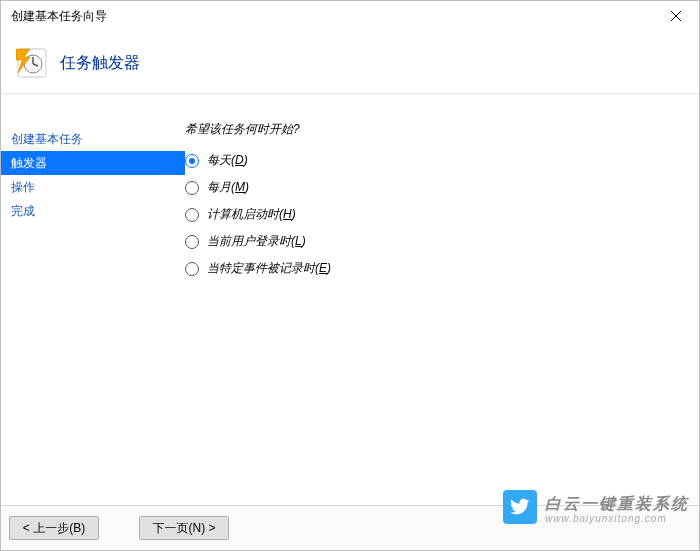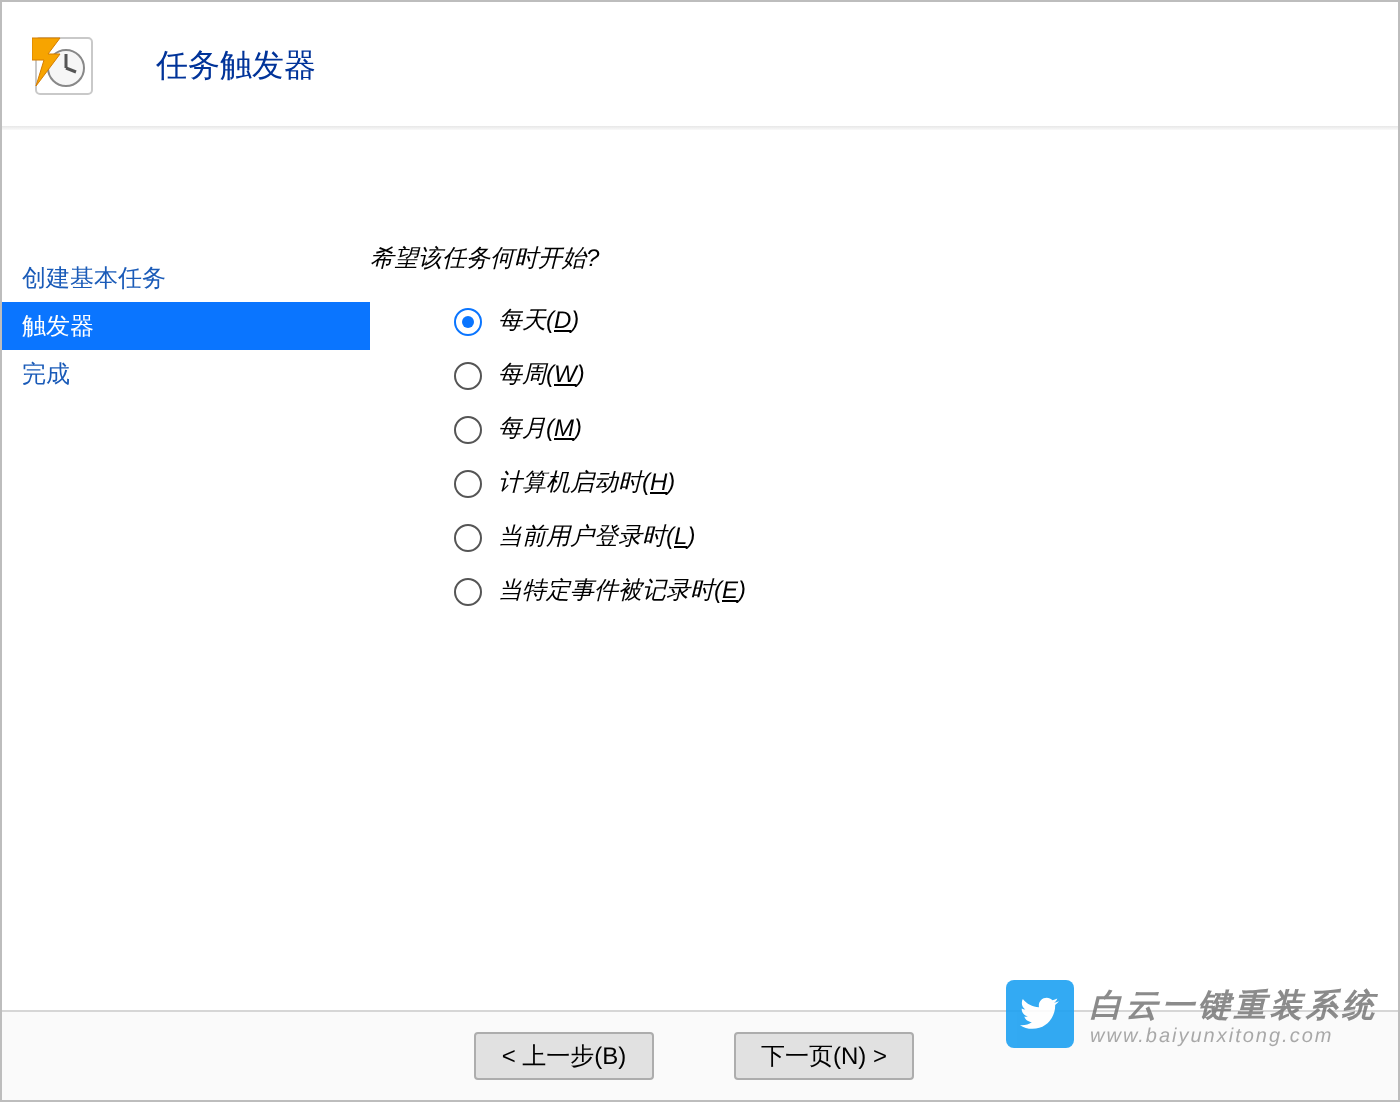--- a/index.html
+++ b/index.html
@@ -59,21 +59,21 @@
     opacity: .35;
   }
   .header .icon-slot {
     width: 32px;
     height: 32px;
     margin-right: 12px;
   }
   .header h1 {
     font-size: 16px;
     font-weight: normal;
-    margin: 18px;
+    margin: 0;
     color: #003399;
   }
   
   .body {
     position: absolute;
     top: 94px;
     bottom: 44px;
     left: 0;
     right: 0;
     display: flex;
@@ -106,21 +106,20 @@
     color: #000;
     margin-bottom: 14px;
   }
   .radio-row {
     display: flex;
     align-items: center;
     margin-bottom: 10px;
     font-size: 12px;
     cursor: pointer;
     user-select: none;
-    margin-left: 42px;
   }
   .radio-outer {
     width: 14px;
     height: 14px;
     border: 1px solid #555;
     border-radius: 50%;
     box-sizing: border-box;
     margin-right: 8px;
     display: flex;
     align-items: center;
@@ -143,21 +142,21 @@
   
   .footer {
     position: absolute;
     bottom: 0;
     left: 0;
     right: 0;
     height: 44px;
     border-top: 1px solid #d6d6d6;
     display: flex;
     align-items: center;
-    justify-content: center;
+    justify-content: flex-start;
     padding-right: 14px;
     background: #fafafa;
     gap: 32px;
   }
   .btn {
     min-width: 90px;
     height: 24px;
     margin-left: 8px;
     border: 1px solid #adadad;
     background: #e1e1e1;
@@ -204,52 +203,58 @@
     font-size: 10px;
     color: rgba(150,150,150,0.9);
     letter-spacing: 1px;
   }
 </style>
 </head>
 <body>
 
 <div class="window">
 
+  <div class="titlebar">
+    <span>创建基本任务向导</span>
+    <div class="close">
+      <svg width="10" height="10" viewBox="0 0 10 10">
+        <line x1="0" y1="0" x2="10" y2="10" stroke="currentColor" stroke-width="1"></line>
+        <line x1="10" y1="0" x2="0" y2="10" stroke="currentColor" stroke-width="1"></line>
+      </svg>
+    </div>
+  </div>
 
   <div class="header">
     <span class="icon-slot">
       <svg width="32" height="32" viewBox="0 0 32 32">
         <rect x="2" y="2" width="28" height="28" rx="2" fill="#fff" stroke="#c9c9c9"></rect>
         <circle cx="17" cy="17" r="9" fill="#f6f6f6" stroke="#888"></circle>
         <line x1="17" y1="17" x2="17" y2="10" stroke="#555" stroke-width="1.5"></line>
         <line x1="17" y1="17" x2="22" y2="19" stroke="#555" stroke-width="1.5"></line>
         <polygon points="0,2 14,2 8,10 14,10 2,26 6,13 0,13" fill="#f7a400" stroke="#d47c00" stroke-width="0.5"></polygon>
       </svg>
     </span>
     <h1>任务触发器</h1>
   </div>
 
   <div class="body">
 
     <div class="sidebar" id="sidebar">
         <div class="sidebar-item">创建基本任务</div>
         <div class="sidebar-item selected">触发器</div>
+        <div class="sidebar-item">操作</div>
         <div class="sidebar-item">完成</div>
       </div>
 
     <div class="content">
       <div class="prompt">希望该任务何时开始?</div>
       <div id="options">
           <div class="radio-row selected">
             <span class="radio-outer"></span>
             <span class="radio-label">每天(<span class="acc">D</span>)</span>
-          </div>
-          <div class="radio-row">
-            <span class="radio-outer"></span>
-            <span class="radio-label">每周(<span class="acc">W</span>)</span>
           </div>
           <div class="radio-row">
             <span class="radio-outer"></span>
             <span class="radio-label">每月(<span class="acc">M</span>)</span>
           </div>
           <div class="radio-row">
             <span class="radio-outer"></span>
             <span class="radio-label">计算机启动时(<span class="acc">H</span>)</span>
           </div>
           <div class="radio-row">

